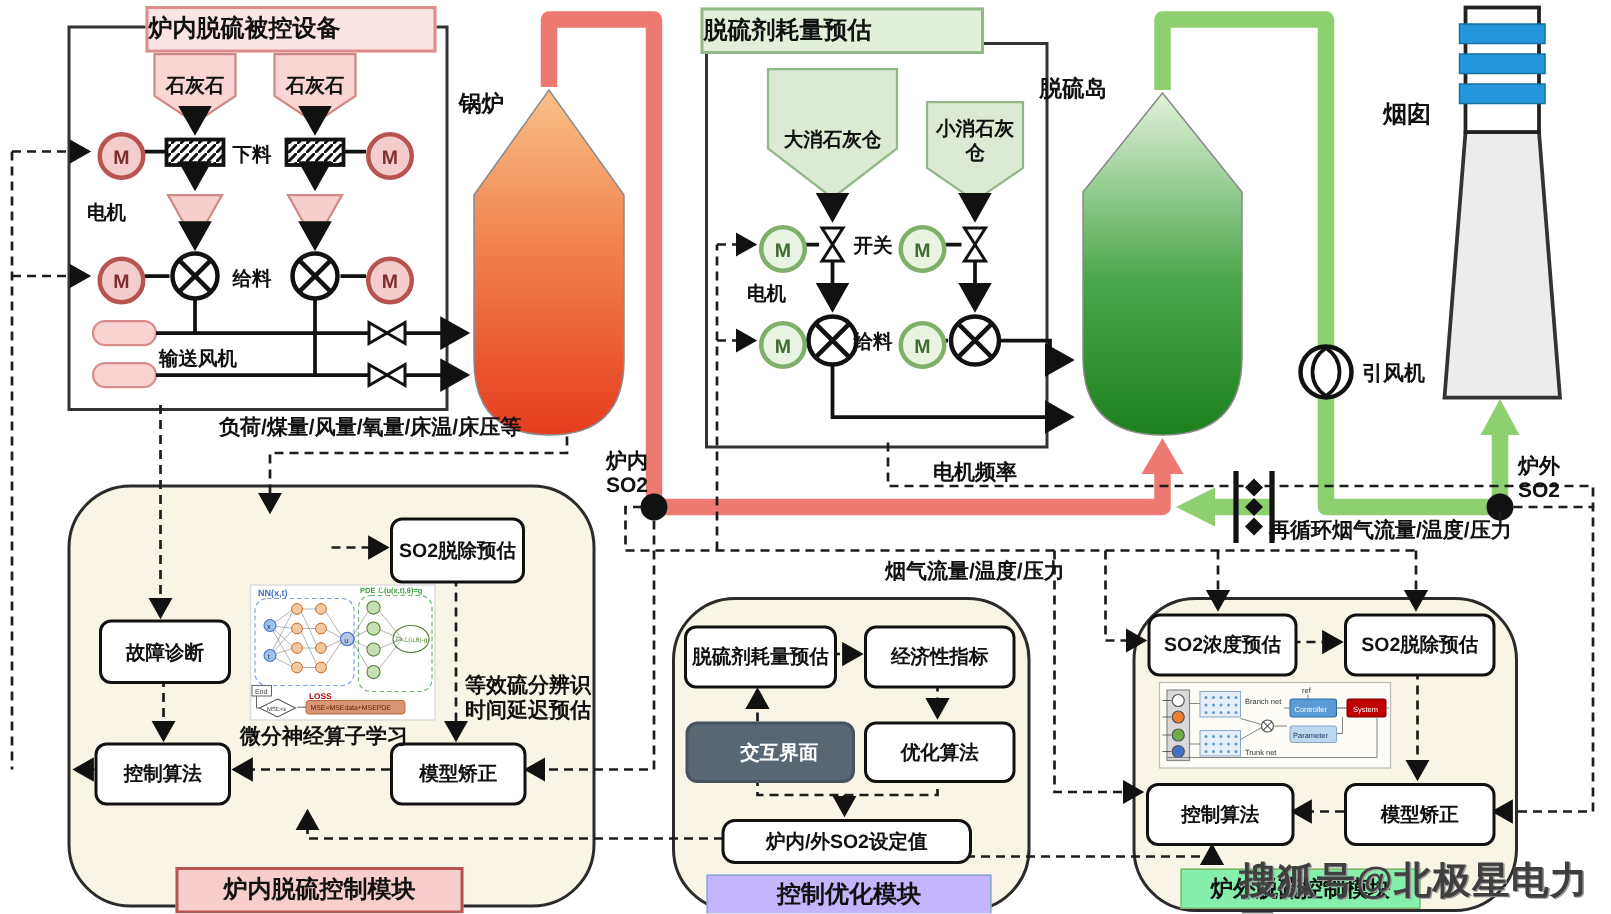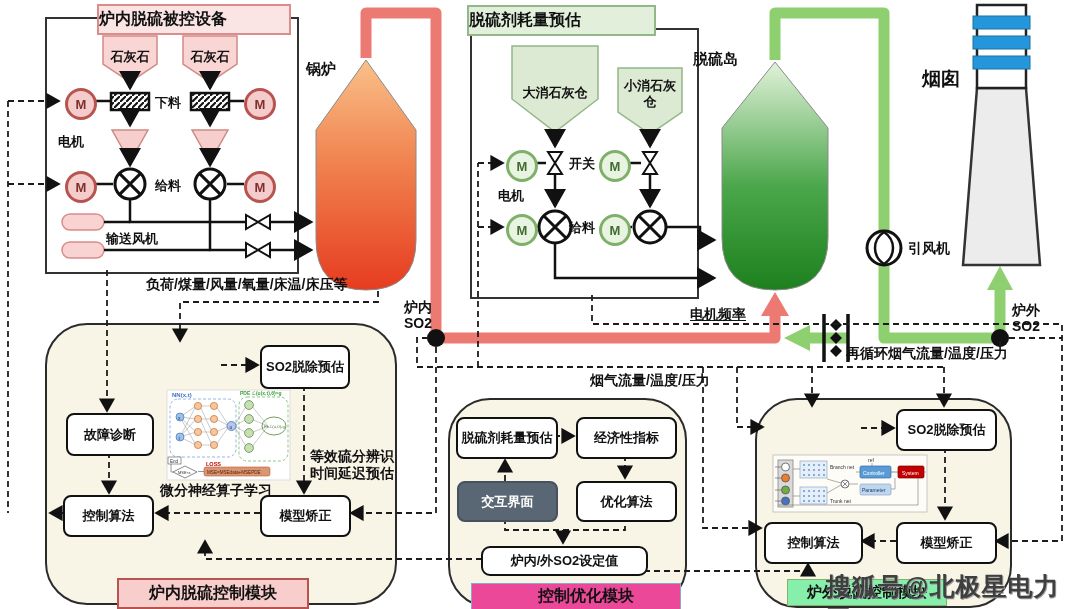--- a/index.html
+++ b/index.html
@@ -13,21 +13,21 @@
   .nb{position:absolute;display:flex;align-items:center;justify-content:center;text-align:center;
       background:#fff;border:2px solid #111;border-radius:8px;font-weight:bold;font-size:13px;color:#111;z-index:2;}
   .mtitle{position:absolute;display:flex;align-items:center;justify-content:center;
       font-weight:bold;font-size:16px;color:#111;z-index:2;}
   .t{position:absolute;font-weight:bold;color:#111;white-space:nowrap;z-index:2;font-size:14px;}
   .tc{text-align:center;}
   .mcir{position:absolute;width:26px;height:26px;border-radius:50%;display:flex;align-items:center;
       justify-content:center;font-weight:bold;font-size:13px;z-index:2;}
   .mred{background:#f4cccb;border:3px solid #b85450;color:#7e2f2d;}
   .mgreen{background:#e8f3e2;border:3px solid #7fb069;color:#3e6b2f;}
-  .dark-panel{background:#596673;color:#fff;border:2px solid #47525e;}
+  .dark-panel{background:#596673;color:#fff;border:2px solid #47525e;padding-left:12px;}
   .wm{position:absolute;font-size:25px;font-weight:bold;color:#3f3f3f;letter-spacing:1px;z-index:4;
       text-shadow:1px 1px 0 #9a9a9a;}
 </style>
 </head>
 <body>
 
 <div id="canvas">
 
   <div class="eqbox" style="left:45px;top:17px;width:250px;height:253px;"></div>
   <div class="eqbox" style="left:470px;top:28px;width:225px;height:267px;"></div>
@@ -337,29 +337,29 @@
     </div>
   <div class="mcir mgreen" style="left:506px;top:214px;">
       <span>M</span>
     </div>
   <div class="mcir mgreen" style="left:599px;top:214px;">
       <span>M</span>
     </div>
 
   <div class="t" style="left:306px;top:60px;font-size:15px;">锅炉</div>
   <div class="t" style="left:693px;top:50px;font-size:15px;">脱硫岛</div>
-  <div class="t" style="left:922px;top:66px;font-size:19px;">烟囱</div>
+  <div class="t" style="left:922px;top:66px;font-size:16px;">烟囱</div>
   <div class="t" style="left:908px;top:240px;">引风机</div>
   <div class="t" style="left:404px;top:299px;">炉内</div>
   <div class="t" style="left:404px;top:315px;">SO2</div>
   <div class="t" style="left:1012px;top:302px;">炉外</div>
   <div class="t" style="left:1012px;top:318px;">SO2</div>
 
   <div class="t" style="left:146px;top:276px;">负荷/煤量/风量/氧量/床温/床压等</div>
-  <div class="t" style="left:690px;top:306px;text-decoration:underline;">电机频率</div>
+  <div class="t" style="left:622px;top:306px;">电机频率</div>
   <div class="t" style="left:590px;top:372px;">烟气流量/温度/压力</div>
   <div class="t" style="left:846px;top:345px;">再循环烟气流量/温度/压力</div>
 
   <div class="nb" style="left:260px;top:345px;width:86px;height:40px;">
       <span>SO2脱除预估</span>
     </div>
   <div class="nb" style="left:66px;top:413px;width:84px;height:39px;">
       <span>故障诊断</span>
     </div>
   <div class="nb" style="left:63px;top:495px;width:87px;height:38px;">
@@ -383,24 +383,27 @@
     </div>
   <div class="nb dark-panel" style="left:457px;top:481px;width:97px;height:37px;">
       <span>交互界面</span>
     </div>
   <div class="nb" style="left:576px;top:481px;width:97px;height:37px;">
       <span>优化算法</span>
     </div>
   <div class="nb" style="left:481px;top:546px;width:163px;height:26px;border-radius:9px;">
       <span>炉内/外SO2设定值</span>
     </div>
-  <div class="mtitle" style="left:471px;top:583px;width:188px;height:25px;background:#ec4899;border:1.5px solid #8aa7cc;padding-left:20px;">
+  <div class="mtitle" style="left:471px;top:583px;width:188px;height:25px;background:#c4b5fd;border:1.5px solid #8aa7cc;">
       <span>控制优化模块</span>
     </div>
 
+  <div class="nb" style="left:765px;top:409px;width:96px;height:38px;">
+      <span>SO2浓度预估</span>
+    </div>
   <div class="nb" style="left:896px;top:409px;width:97px;height:38px;">
       <span>SO2脱除预估</span>
     </div>
   <div class="nb" style="left:764px;top:522px;width:95px;height:38px;">
       <span>控制算法</span>
     </div>
   <div class="nb" style="left:896px;top:522px;width:97px;height:38px;">
       <span>模型矫正</span>
     </div>
   <div class="mtitle" style="left:787px;top:579px;width:158px;height:25px;background:#86efac;border:1.5px solid #82b366;font-size:15px;">

